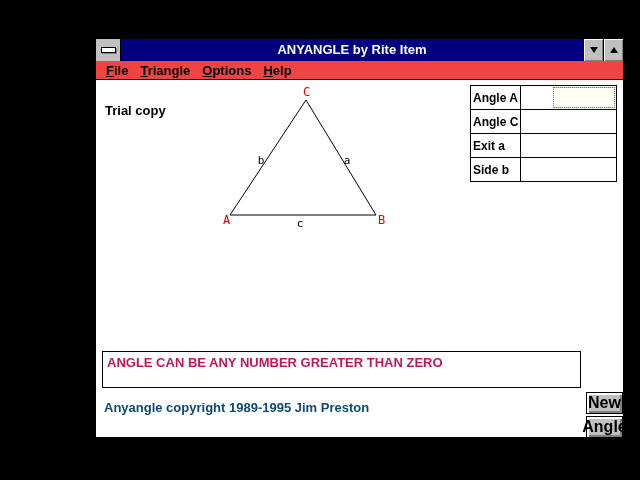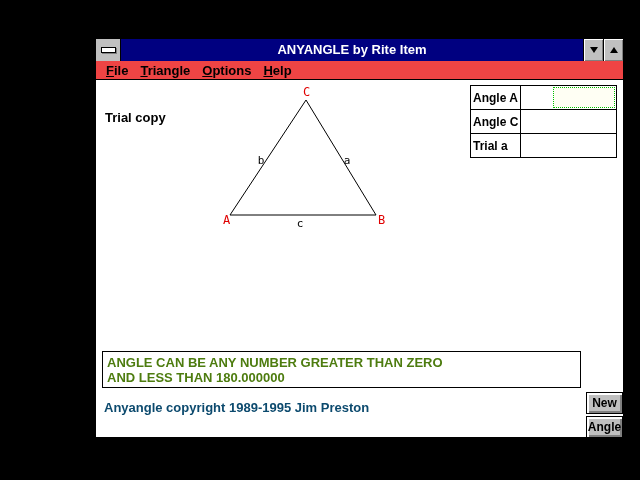--- a/index.html
+++ b/index.html
@@ -51,21 +51,21 @@
   }
   .menu-item {
     font-weight:bold; font-size:13px; color:#000; white-space:nowrap; cursor:default;
   }
   .menu-item .hotkey { text-decoration:underline; }
 
   
   .client { position:relative; height:357px; background:#fff; }
 
   .trial-copy {
-    position:absolute; left:9px; top:30px;
+    position:absolute; left:9px; top:23px;
     font-weight:bold; font-size:13px; color:#000;
   }
 
   .triangle-svg { position:absolute; left:120px; top:0; }
   .tri-line { stroke:#000; stroke-width:1; fill:none; }
   .vertex-label { fill:#e00000; font-family:"DejaVu Sans Mono", monospace; font-size:12px; }
   .side-label   { fill:#000;    font-family:"DejaVu Sans Mono", monospace; font-size:11px; }
 
   
   .values-table {
@@ -82,34 +82,34 @@
   .vvalue { flex:1; position:relative; background:#fff; }
   .vvalue .sel-marquee {
     position:absolute; left:1px; top:1px; right:1px; bottom:1px;
     border:1px dotted #00c000; background:#fffff4;
   }
 
   
   .message-box {
     position:absolute; left:6px; top:271px; width:479px; height:37px;
     border:1px solid #000; box-sizing:border-box; background:#fff;
-    padding:3px 4px; font-weight:bold; font-size:13px; line-height:15px; color:#4d7c0f;
+    padding:3px 4px; font-weight:bold; font-size:13px; line-height:15px; color:#be185d;
     white-space:nowrap; overflow:hidden;
   }
   .copyright {
     position:absolute; left:8px; top:320px;
     font-weight:bold; font-size:13px; color:#0c4a6e; white-space:nowrap;
   }
   .btn3d {
     position:absolute; width:37px; height:22px;
     background:#c0c0c0; border:1px solid #000; box-sizing:border-box;
     box-shadow:inset 1px 1px 0 #fff, inset 2px 2px 0 #fff,
                inset -1px -1px 0 #808080, inset -2px -2px 0 #808080;
     font-family:"Liberation Sans", sans-serif;
-    font-weight:bold; font-size:12px; color:#000;
+    font-weight:bold; font-size:16px; color:#000;
     display:flex; align-items:center; justify-content:center;
     padding:0; cursor:default;
   }
   .new-btn { left:490px; top:312px; }
   .exit-btn { left:490px; top:336px; }
 </style>
 </head>
 <body>
 
 <div class="screen">
@@ -154,28 +154,31 @@
           <div class="vlabel">Angle A</div>
           <div class="vvalue">
             <div class="sel-marquee"></div>
           </div>
         </div>
         <div class="vrow">
           <div class="vlabel">Angle C</div>
           <div class="vvalue"></div>
         </div>
         <div class="vrow">
-          <div class="vlabel">Trial a</div>
+          <div class="vlabel">Exit a</div>
+          <div class="vvalue"></div>
+        </div>
+        <div class="vrow">
+          <div class="vlabel">Side b</div>
           <div class="vvalue"></div>
         </div>
       </div>
 
       <div class="message-box">
         <div>ANGLE CAN BE ANY NUMBER GREATER THAN ZERO</div>
-        <div>AND LESS THAN 180.000000</div>
       </div>
 
       <div class="copyright">Anyangle copyright 1989-1995 Jim Preston</div>
 
       <button class="btn3d new-btn">New</button>
       <button class="btn3d exit-btn">Angle</button>
 
     </div>
   </div>
 </div>

